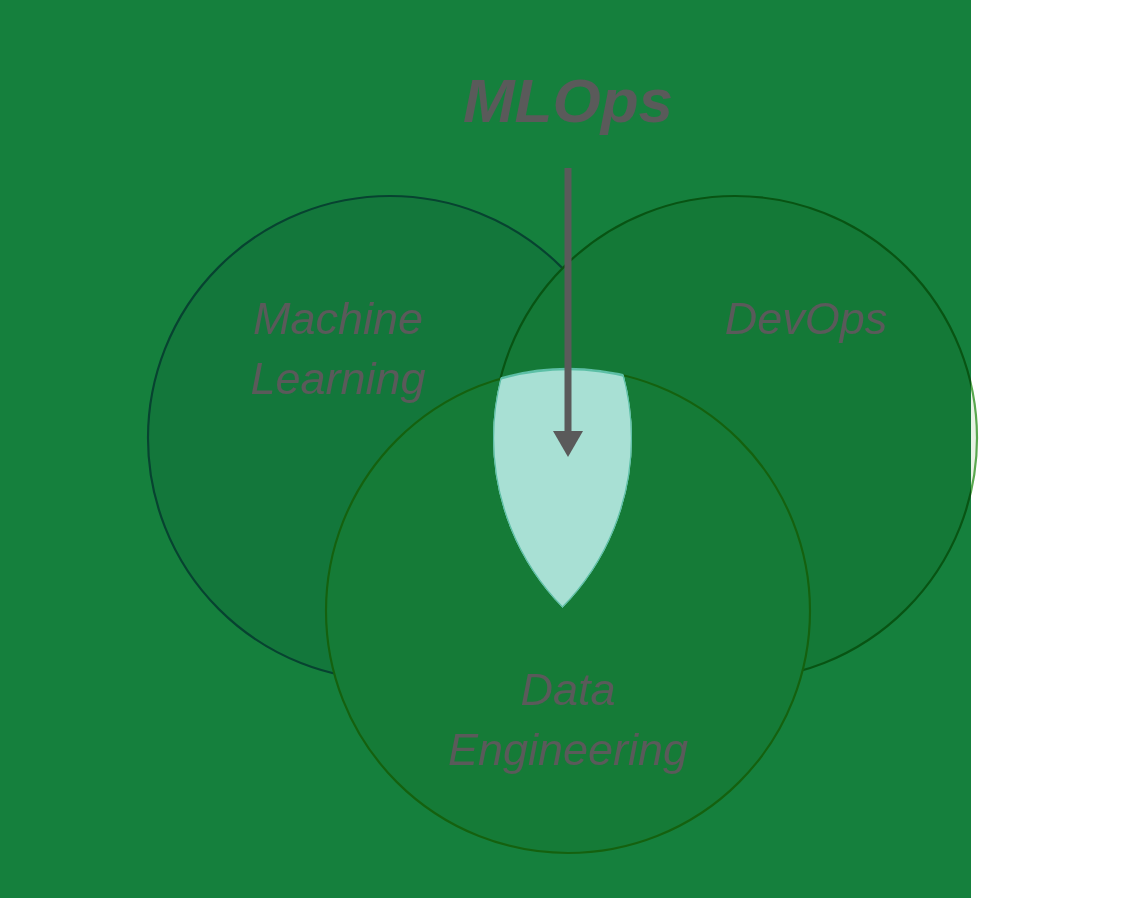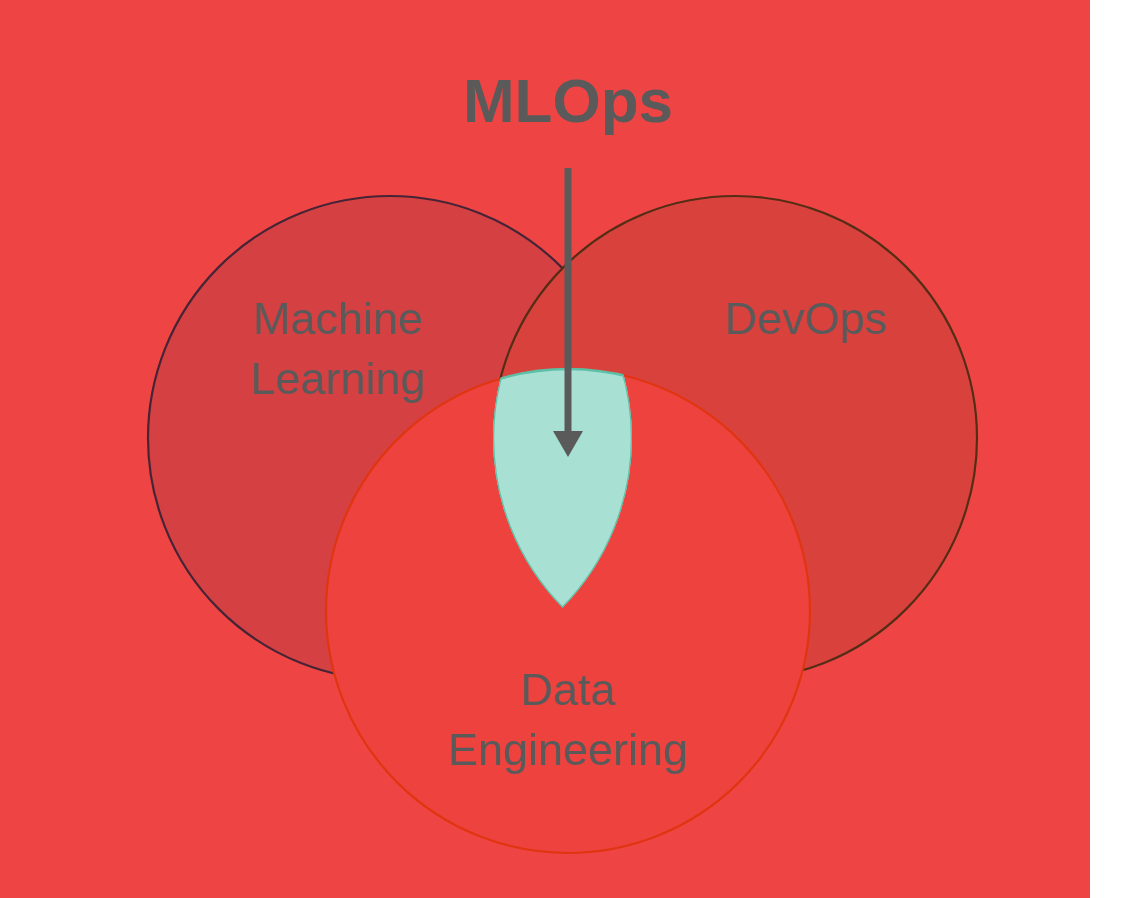--- a/index.html
+++ b/index.html
@@ -33,21 +33,21 @@
     font-family: "Liberation Sans", "DejaVu Sans", sans-serif;
   }
   .circle-label {
     font-weight: normal;
     font-family: "Liberation Sans", "DejaVu Sans", sans-serif;
   }
 </style>
 </head>
 <body style="width: 1135px; height: 898px;">
 
-<div id="diagram-root" style="width: 1090px; height: 898px; background: #ef4444;">
+<div id="diagram-root" style="width: 971px; height: 898px; background: #15803d; font-style: italic;">
 
   <svg id="venn-svg" viewBox="0 0 1135 898" xmlns="http://www.w3.org/2000/svg" style="width: 1135px; height: 898px;">
 
     <defs>
 
       <clipPath id="clip-ml">
         <circle id="clipcirc-ml" cx="390" cy="438" r="242"></circle>
       </clipPath>
       <clipPath id="clip-devops" clip-path="url(#clip-ml)">
         <circle id="clipcirc-devops" cx="735" cy="438" r="242"></circle>

